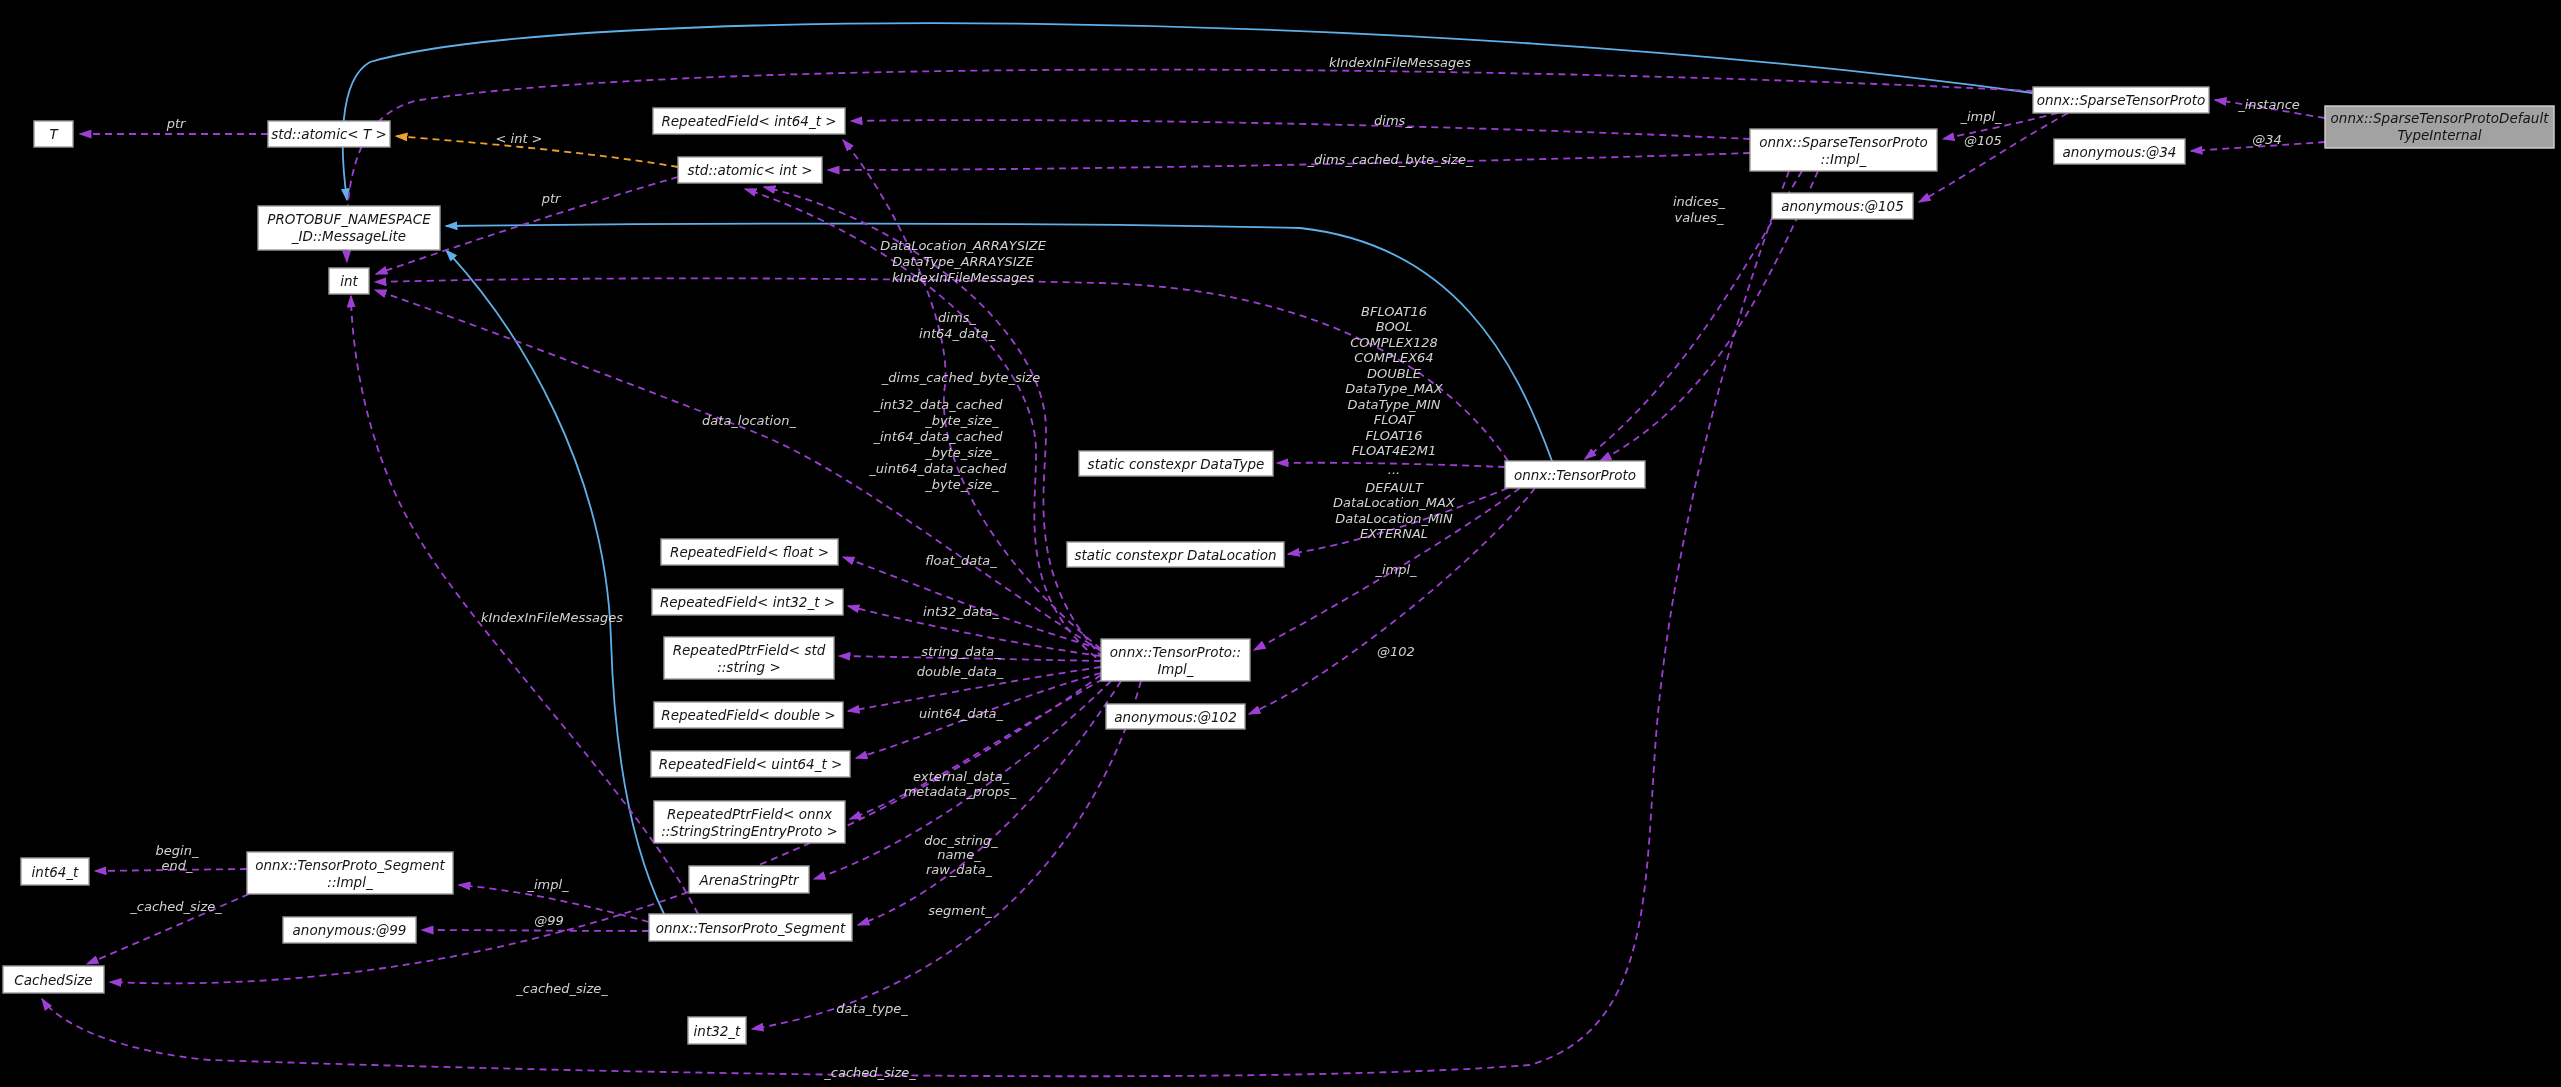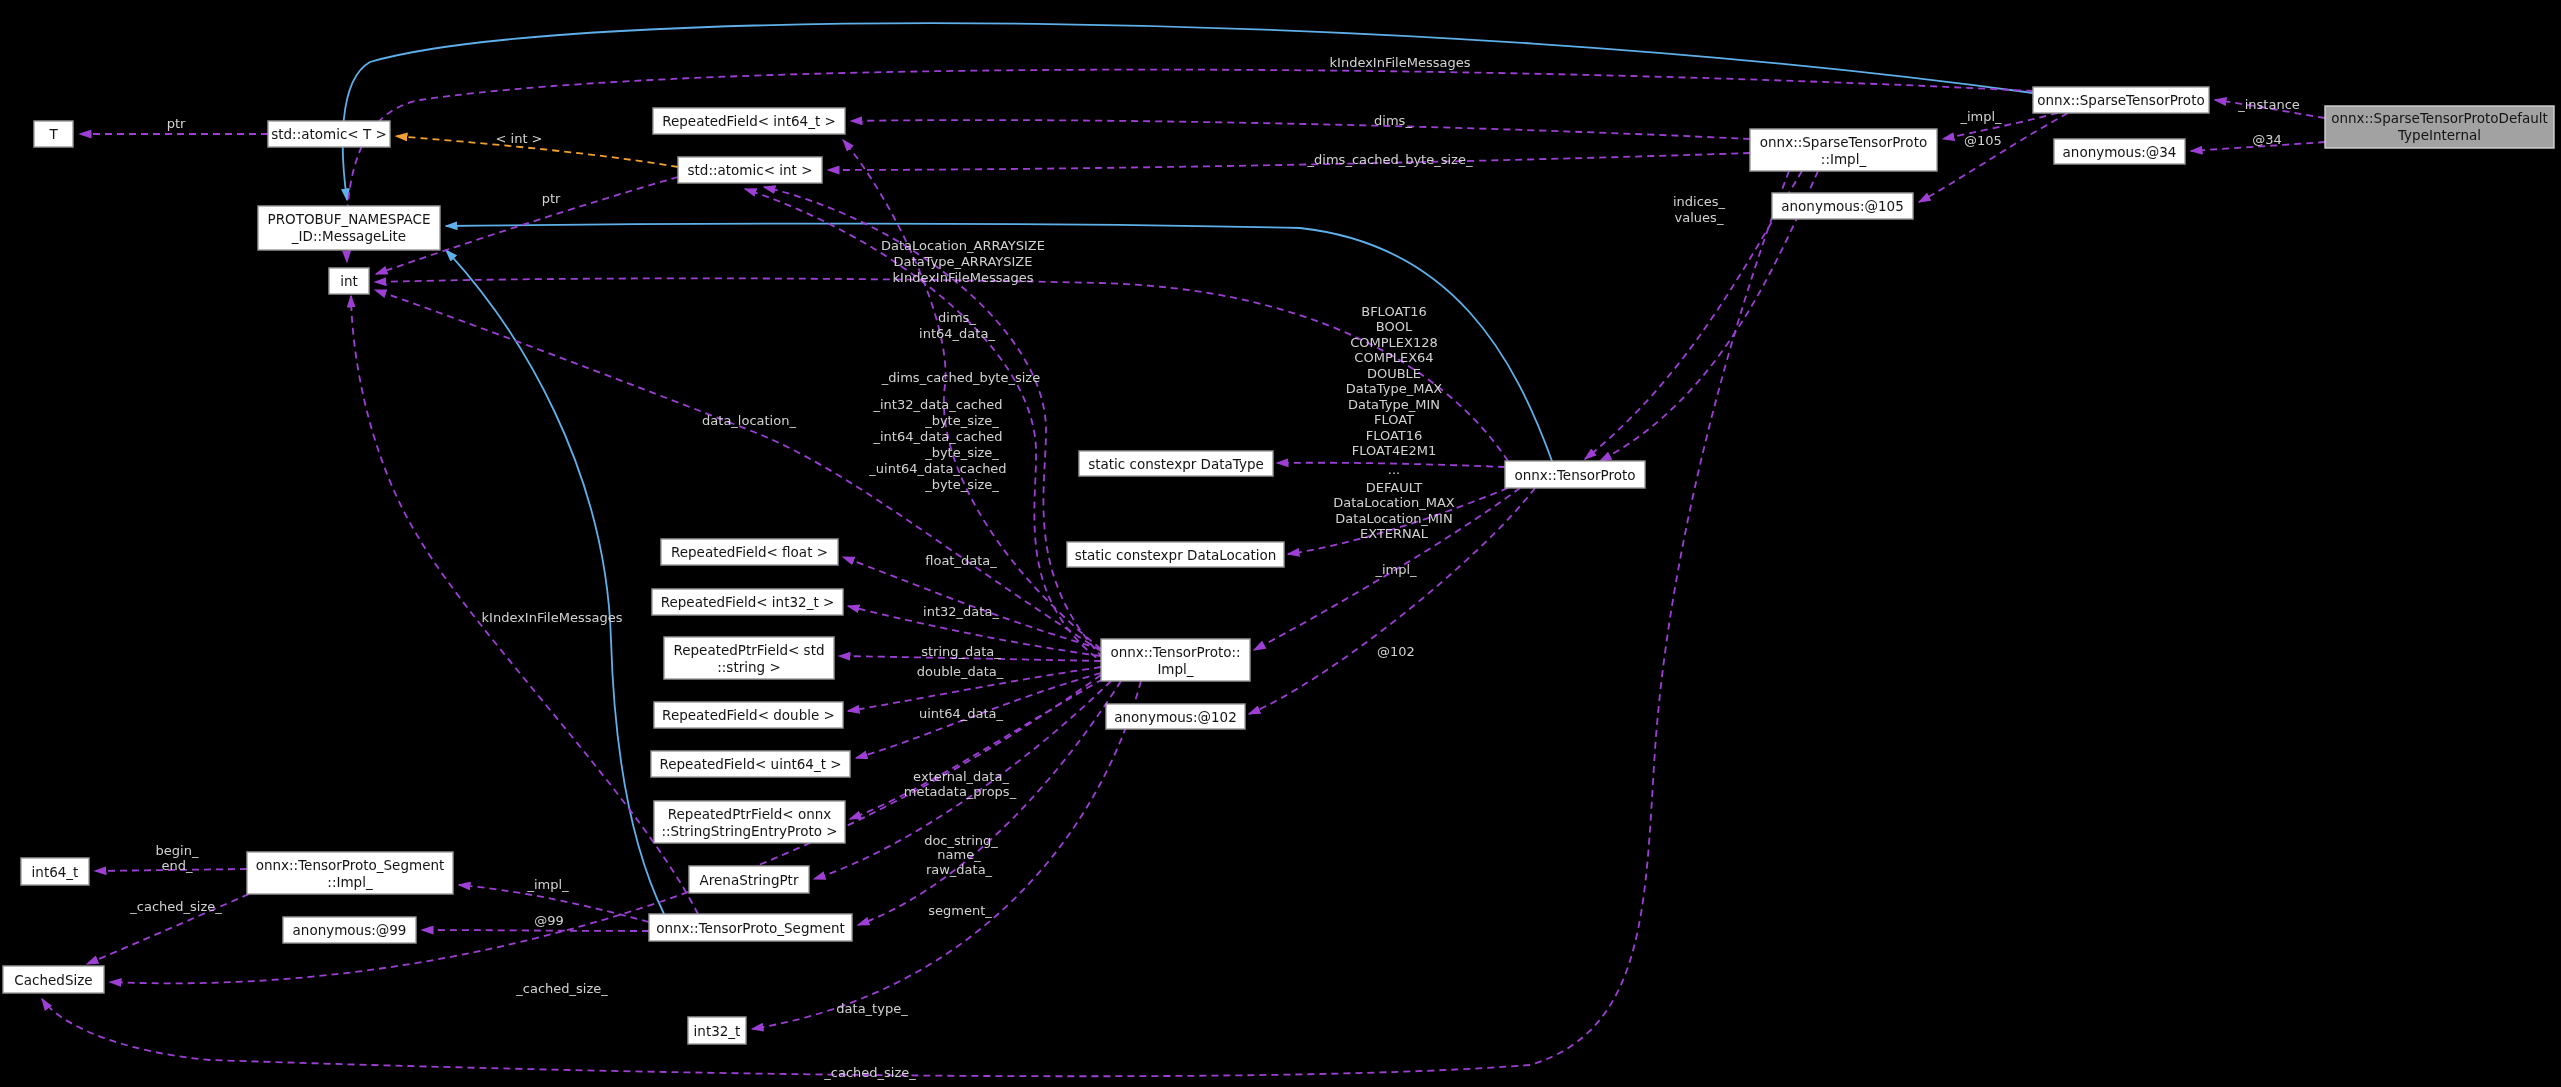--- a/index.html
+++ b/index.html
@@ -1,16 +1,16 @@
 <!DOCTYPE html>
 <html><head>
 <meta charset="utf-8">
 <style>
   html,body{margin:0;padding:0;background:#000;}
-  .wrap{width:2561px;height:1087px;background:#000;position:relative;}
+  .wrap{width:2561px;height:1087px;background:#000;position:relative;font-style:italic;}
   svg{display:block;font-family:"DejaVu Sans",sans-serif;}
   .node rect{fill:#ffffff;stroke:#9b9b9b;stroke-width:1.4;}
   .node text{fill:#141414;font-size:13.5px;text-anchor:middle;}
   .node.gray rect{fill:#a2a2a2;stroke:#d2d2d2;}
   .elabel{fill:#d2d2d2;font-size:13px;text-anchor:middle;}
   .e{fill:none;stroke:#9d3fd4;stroke-width:1.8;stroke-dasharray:7 5;}
   .e.blue{stroke:#5fb0ea;stroke-dasharray:none;}
   .e.orange{stroke:#f0a030;}
 </style>
 </head>

